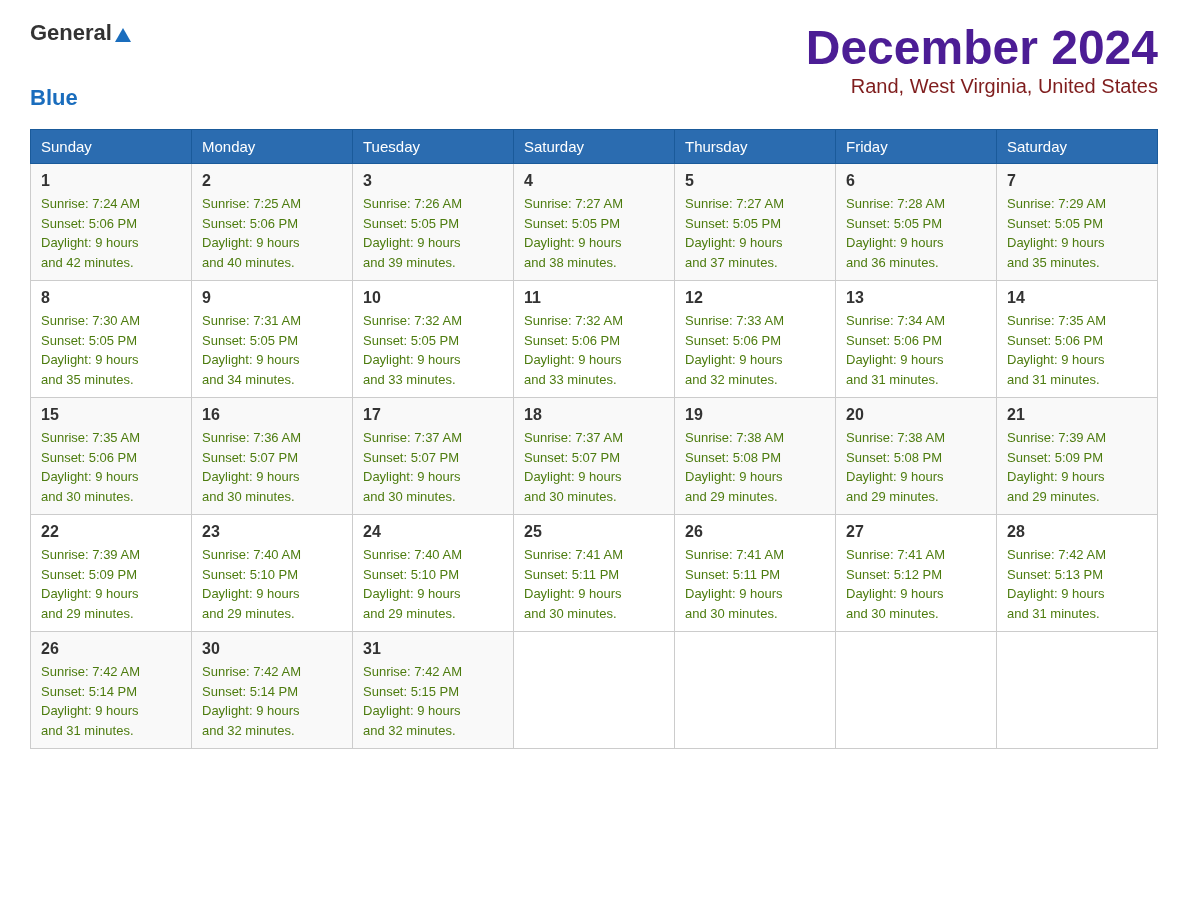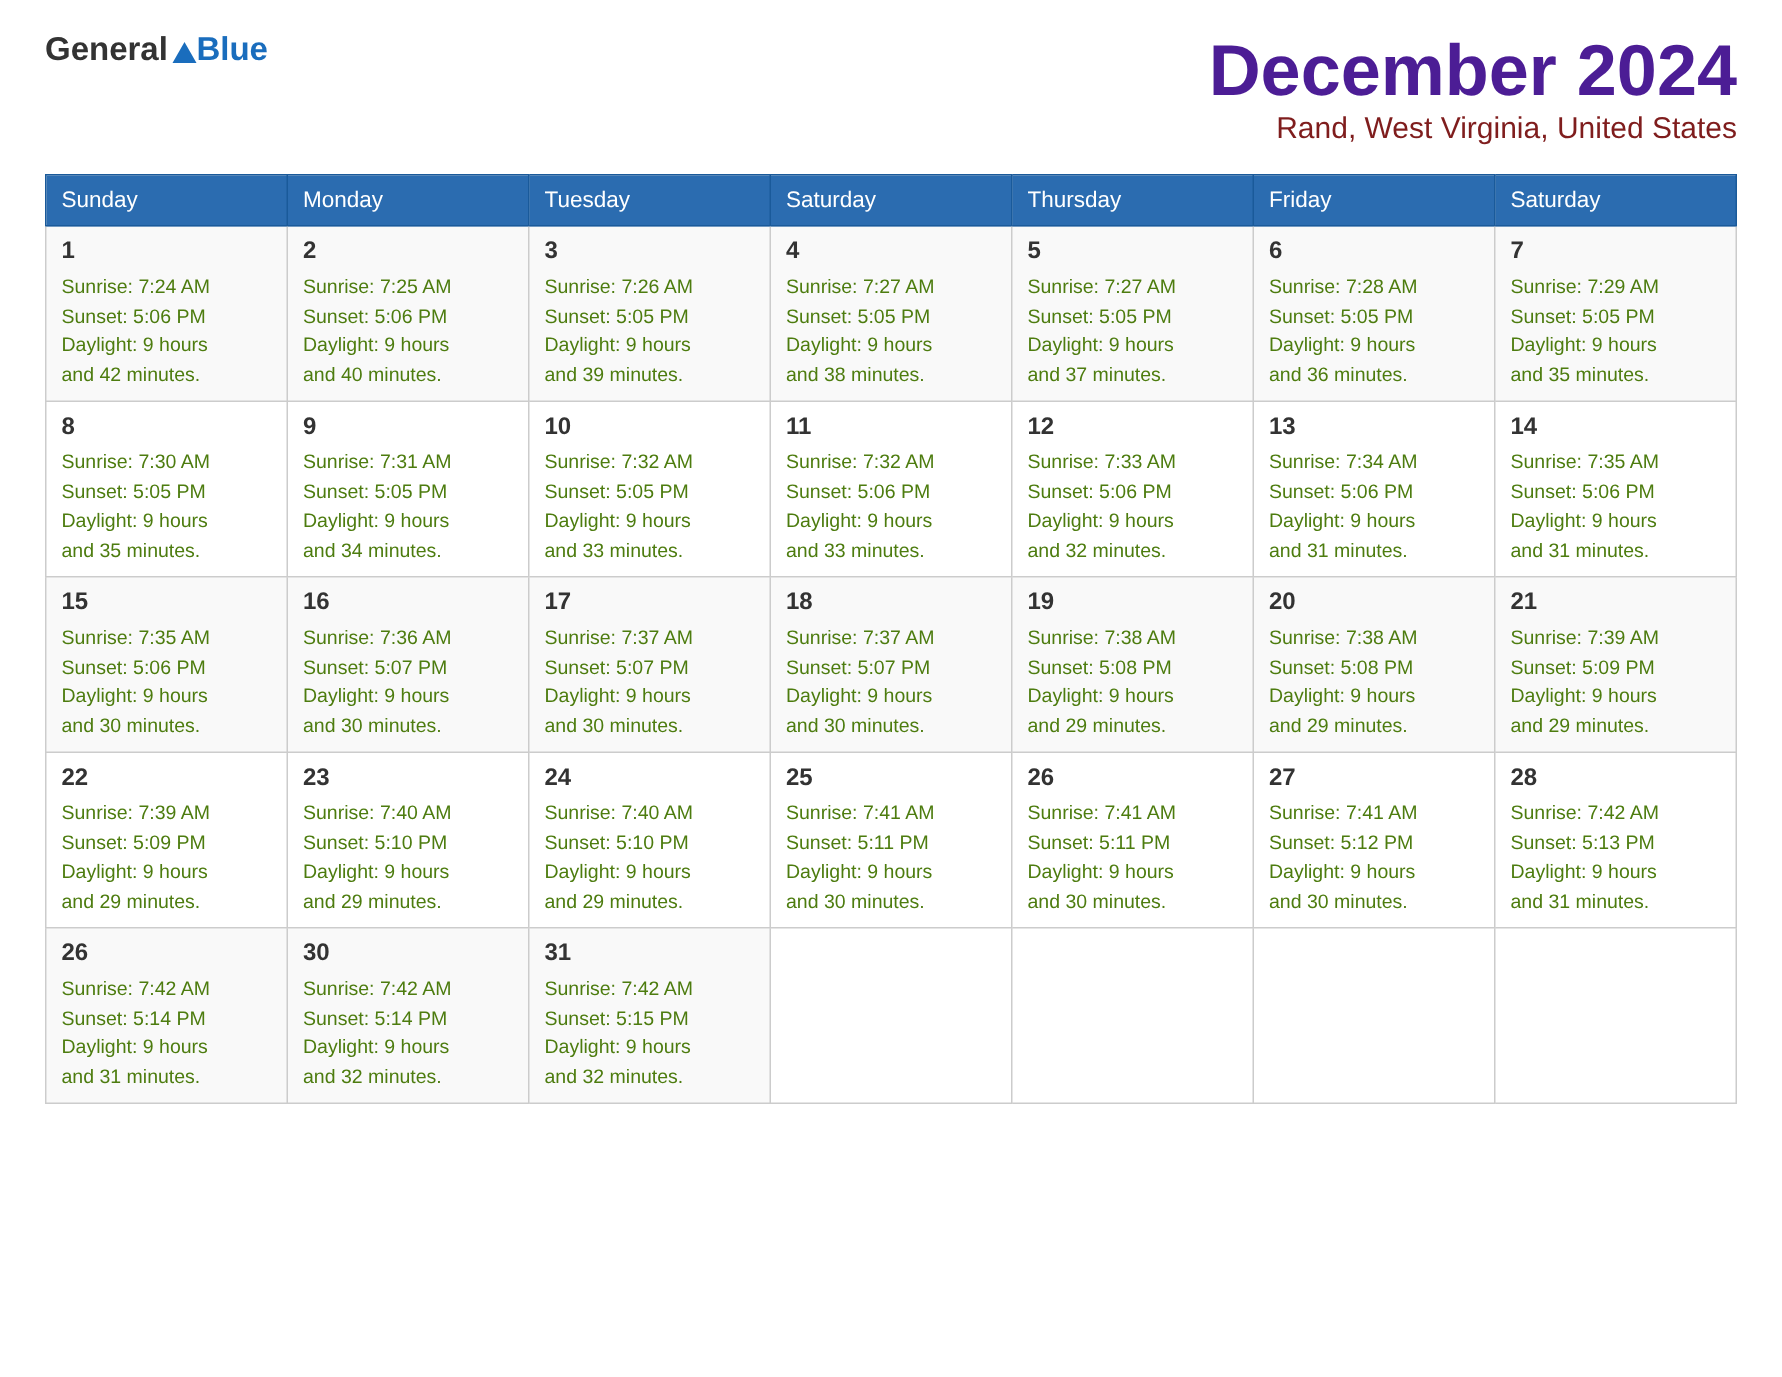--- a/index.html
+++ b/index.html
@@ -11,40 +11,41 @@
       min-height: 918px;
     }
     .header {
       display: flex;
       justify-content: space-between;
       align-items: flex-start;
       margin-bottom: 18px;
     }
     .logo {
       display: flex;
-      flex-direction: row;
+      flex-direction: column;
       align-items: flex-start;
     }
     .logo-general {
       font-size: 22px;
       font-weight: bold;
       color: #333;
     }
     .logo-blue {
       font-size: 22px;
       font-weight: bold;
       color: #1a6dbd;
     }
     .logo-line1 {
       display: flex;
       align-items: center;
     }
     .logo-line2 {
       display: flex;
       align-items: flex-start;
+      margin-top: 39px;
     }
     .title-section {
       text-align: right;
     }
     .month-title {
       font-size: 48px;
       font-weight: bold;
       color: #4c1d95;
     }
     .location {

